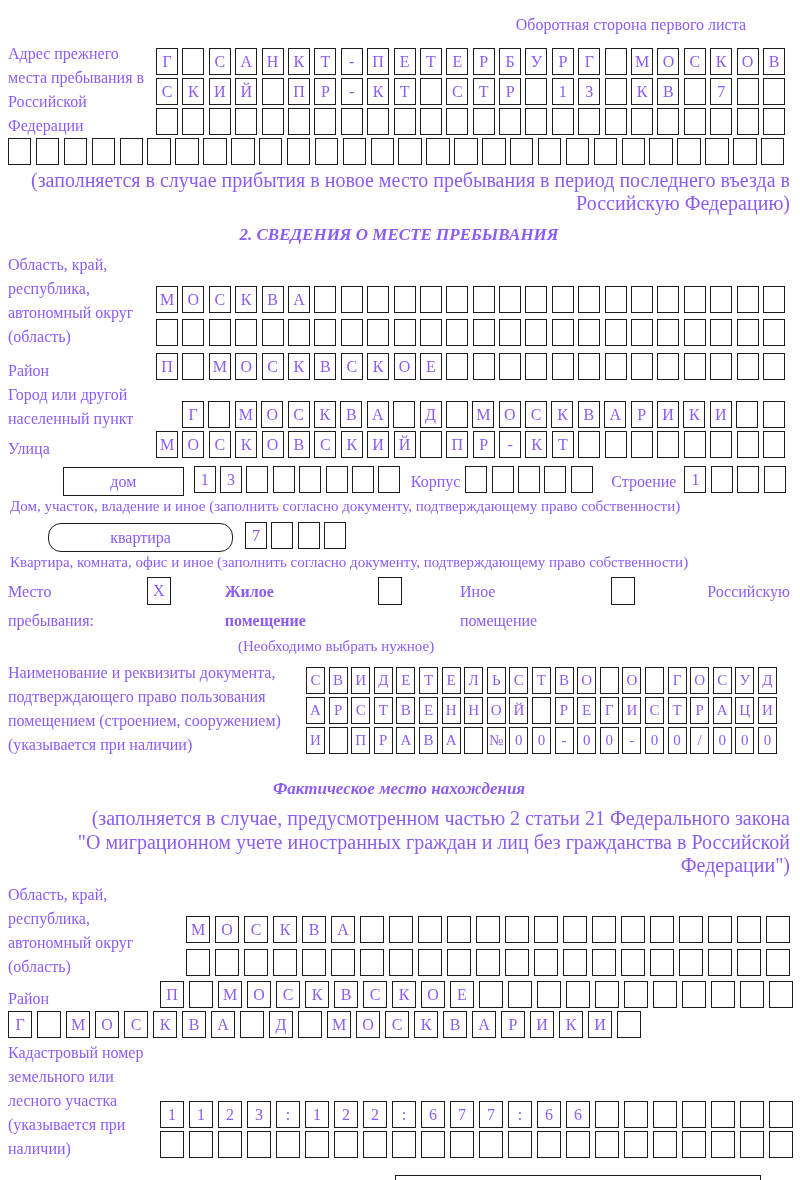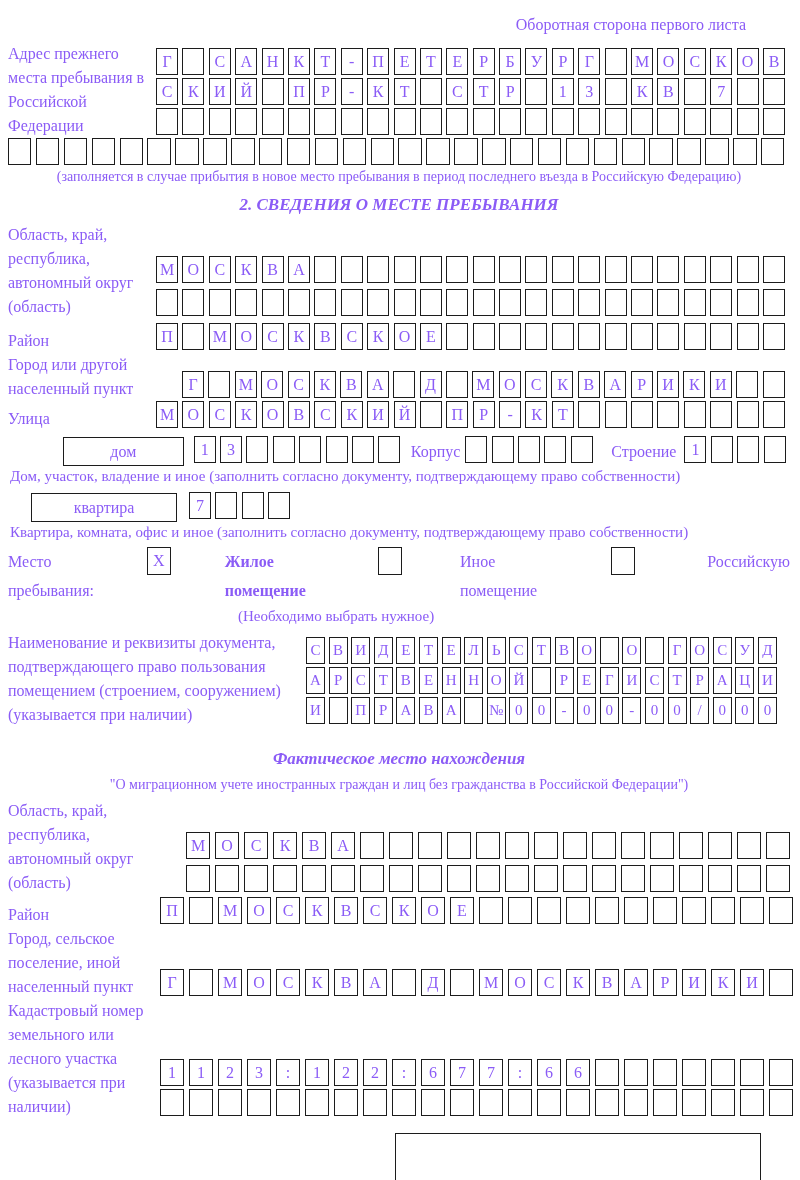--- a/index.html
+++ b/index.html
@@ -18,21 +18,21 @@
   .cell {
     box-sizing:border-box; width:22px; height:27px; flex:0 0 22px;
     border:1.6px solid #1c1c1c; margin-right:4.4px;
     display:flex; align-items:center; justify-content:center;
     font-size:16px; font-family:"Liberation Serif","DejaVu Serif",serif;
   }
   .full .cell { width:23.4px; flex-basis:23.4px; margin-right:4.5px; }
   .doc .cell { width:19px; flex-basis:19px; margin-right:3.6px; font-size:15px; }
   .wide .cell { width:24px; flex-basis:24px; margin-right:5px; }
 
-  .note-center { text-align:center; font-size:14px; margin-top:4px;font-family:Liberation Serif, serif; }
+  .note-center { text-align:right; font-size:20px; margin-top:4px;font-family:Liberation Serif, serif; }
   .sec-title { text-align:center; font-weight:bold; font-size:17px; margin:10px 0 8px 0;font-style:italic; }
 
   .housebox {
     box-sizing:border-box; border:1.6px solid #1c1c1c; height:29px;
     display:flex; align-items:center; justify-content:center; font-size:16px;
   }
   .inline-lbl { font-size:16px; line-height:29px; }
   .cap { font-size:15px; margin:2px 0 6px 2px; }
   .cb .cell { width:24px; flex-basis:24px; height:28px; margin-right:0; }
 
@@ -338,21 +338,21 @@
     <div class="cellrow" style="margin-left:8px; margin-top:1px;">
         <span class="cell">1</span>
         <span class="cell"></span>
         <span class="cell"></span>
         <span class="cell"></span>
       </div>
   </div>
   <div class="cap">Дом, участок, владение и иное (заполнить согласно документу, подтверждающему право собственности)</div>
 
   <div class="frow">
-    <div class="housebox" style="width:146px; margin-left:23px;">квартира</div>
+    <div class="housebox" style="width:185px; margin-left:40px;border-radius:13px;">квартира</div>
     <div class="cellrow" style="margin-left:12px; margin-top:1px;">
         <span class="cell">7</span>
         <span class="cell"></span>
         <span class="cell"></span>
         <span class="cell"></span>
       </div>
   </div>
   <div class="cap">Квартира, комната, офис и иное (заполнить согласно документу, подтверждающему право собственности)</div>
 
   <div class="frow mt4" style="align-items:flex-start;gap:44px;">
@@ -441,20 +441,21 @@
           <span class="cell">0</span>
           <span class="cell">/</span>
           <span class="cell">0</span>
           <span class="cell">0</span>
           <span class="cell">0</span>
         </div>
     </div>
   </div>
 
   <div class="sec-title" style="margin-top:22px;">Фактическое место нахождения</div>
+  <div class="note-center" style="margin-top:0;">(заполняется в случае, предусмотренном частью 2 статьи 21 Федерального закона</div>
   <div class="note-center" style="margin-top:1px;">"О миграционном учете иностранных граждан и лиц без гражданства в Российской Федерации")</div>
 
   <div class="frow mt6 wide">
     <div class="lbl" style="flex-basis:152px;width:152px;">Область, край, республика, автономный округ (область)</div>
     <div>
       <div class="cellrow indent26">
           <span class="cell">М</span>
           <span class="cell">О</span>
           <span class="cell">С</span>
           <span class="cell">К</span>
@@ -524,21 +525,20 @@
         <span class="cell"></span>
         <span class="cell"></span>
         <span class="cell"></span>
         <span class="cell"></span>
         <span class="cell"></span>
         <span class="cell"></span>
       </div>
   </div>
 
   <div class="frow wide">
-    <div class="lbl" style="flex-basis:152px;width:152px;">Город, сельское поселение, иной населенный пункт</div>
     <div class="cellrow">
         <span class="cell">Г</span>
         <span class="cell"></span>
         <span class="cell">М</span>
         <span class="cell">О</span>
         <span class="cell">С</span>
         <span class="cell">К</span>
         <span class="cell">В</span>
         <span class="cell">А</span>
         <span class="cell"></span>

